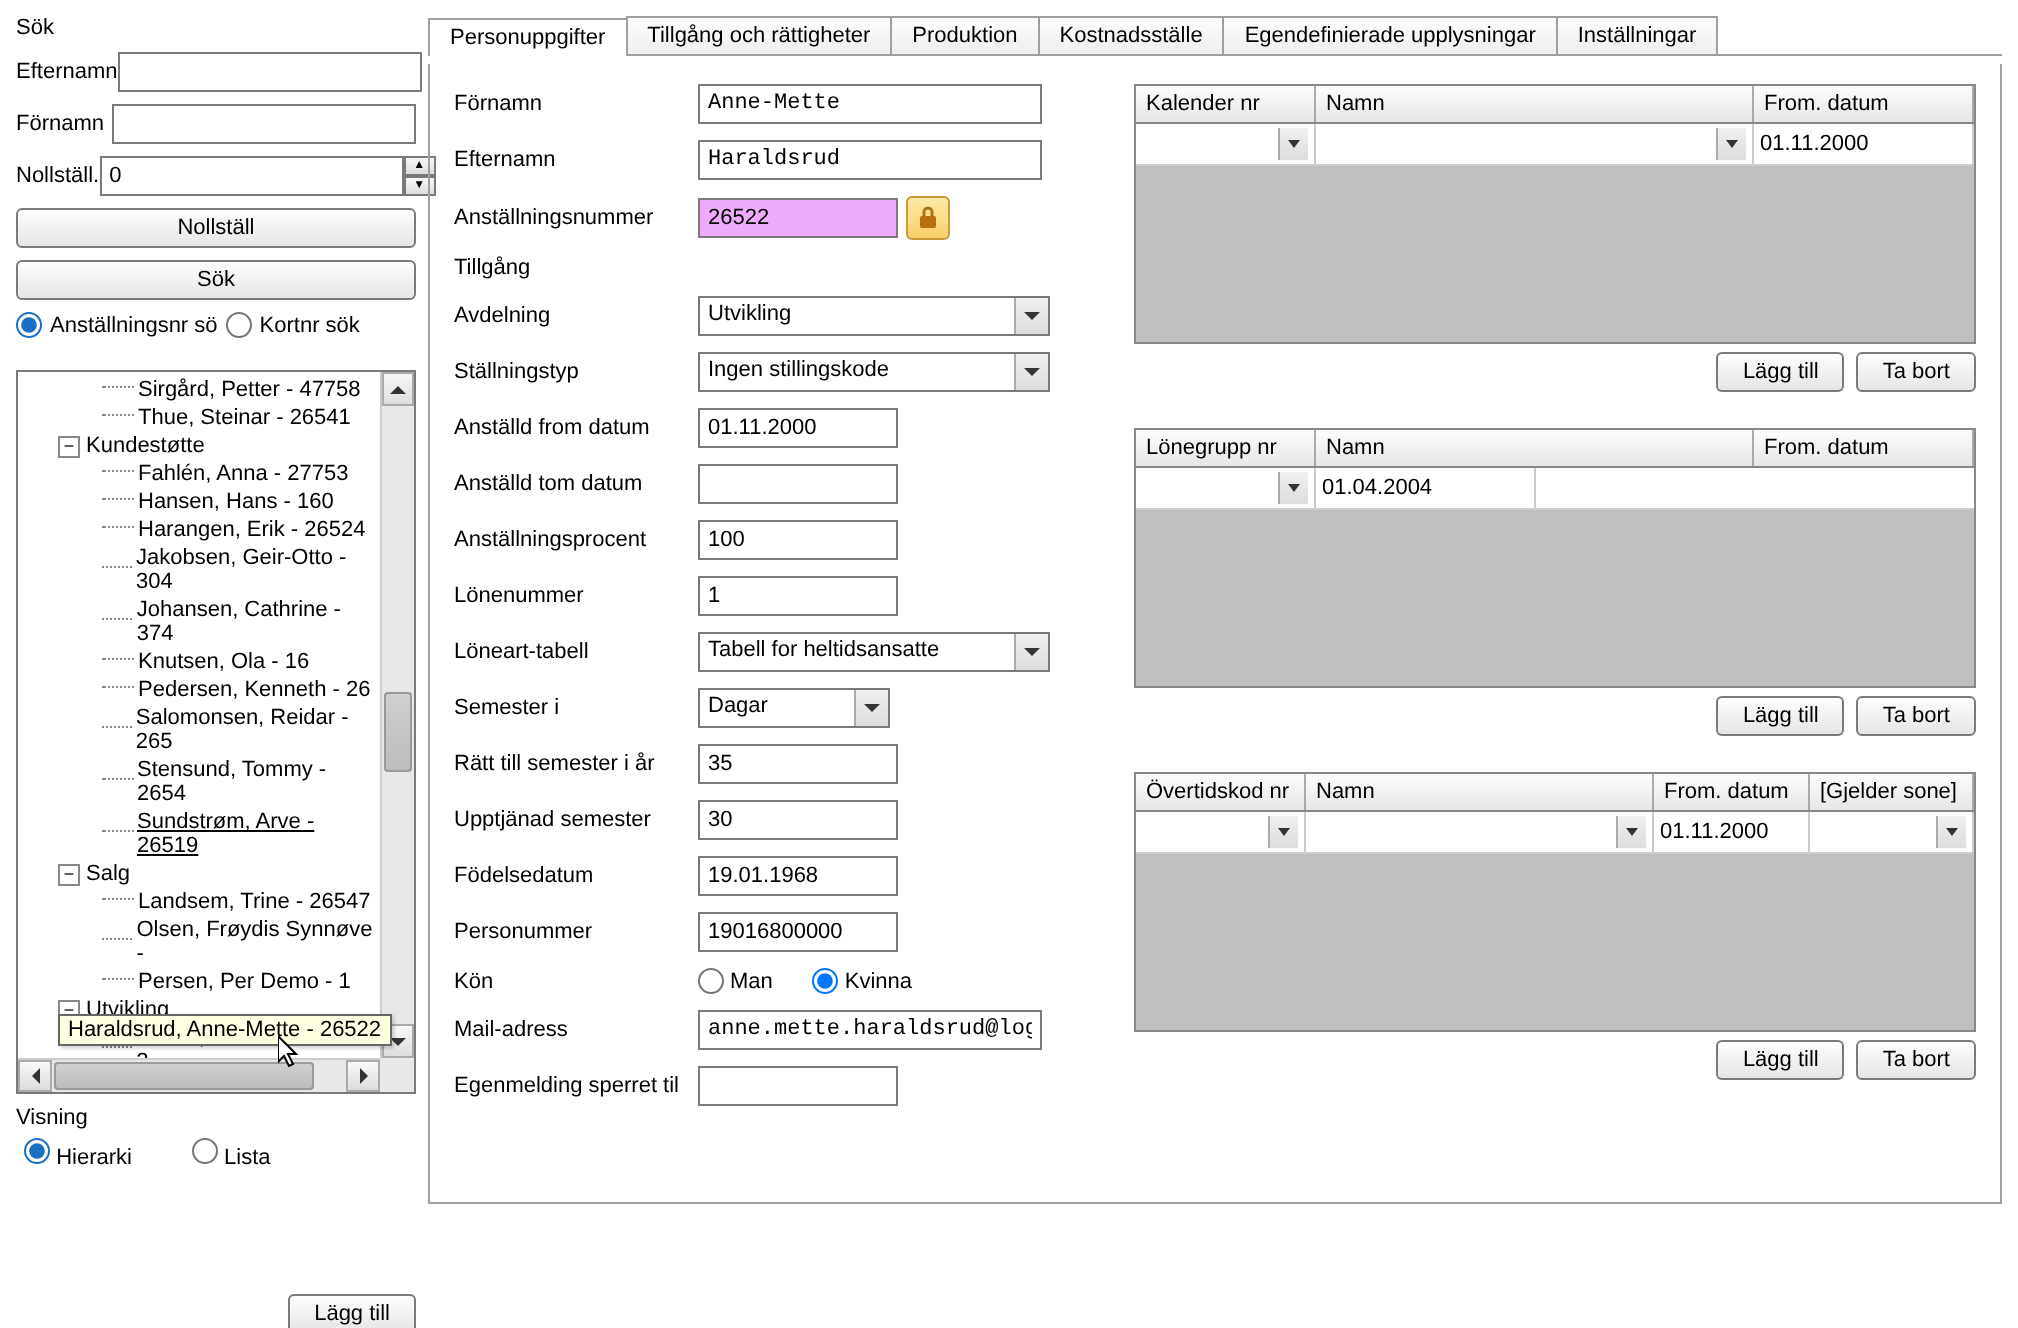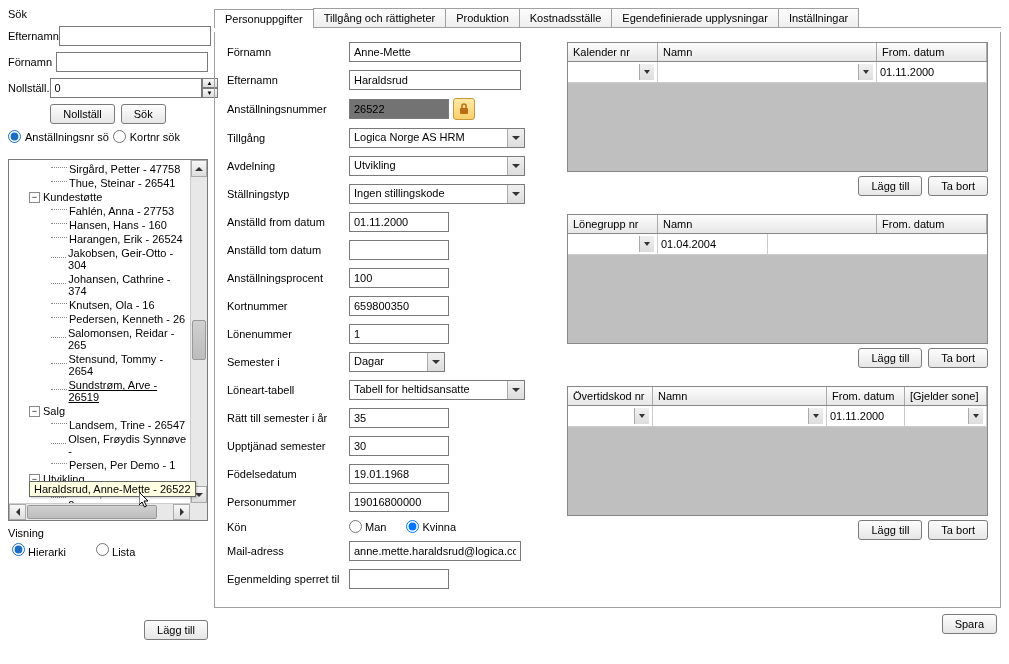--- a/index.html
+++ b/index.html
@@ -8,21 +8,21 @@
 .left-panel { width: 200px; display: flex; flex-direction: column; }
 .search-section { margin-bottom: 10px; }
 .search-row { display: flex; align-items: center; margin-bottom: 6px; }
 .search-row label { width: 64px; }
 .search-row input[type="text"] { flex: 1; border: 1px solid #7a7a7a; padding: 2px 4px; height: 20px; background:#fff; font-size:11px; }
 .spinner-wrap { flex: 1; display: flex; }
 .spinner-wrap input { flex: 1; border: 1px solid #7a7a7a; padding: 2px 4px; height: 20px; }
 .spinner-btns { display: flex; flex-direction: column; }
 .spinner-btns button { width: 16px; height: 10px; border: 1px solid #7a7a7a; background: linear-gradient(#f8f8f8,#ddd); font-size: 6px; line-height: 6px; padding:0; cursor:pointer;}
 .btn { border: 1px solid #7a7a7a; background: linear-gradient(#fdfdfd,#e6e6e6); padding: 3px 12px; border-radius: 3px; cursor: pointer; font-size:11px; font-family:inherit;}
-.btn-row { display: flex; justify-content: center; gap: 6px; margin-bottom: 6px; }
+.btn-row { display: flex; gap: 6px; margin-bottom: 6px; flex-direction: column; }
 .radio-row { display: flex; align-items: center; gap: 4px; margin-bottom: 6px; flex-wrap: wrap;}
 .radio-row input { accent-color: #1a6fc4; }
 .tree-container { border: 1px solid #7a7a7a; height: 362px; overflow: auto; position: relative; background:#fff; padding: 2px;}
 .tree { font-size: 11px; }
 .tree-item { padding: 1px 0 1px 2px; display: flex; align-items: center; cursor: default; }
 .tree-toggle { width: 11px; height: 11px; border: 1px solid #888; display: inline-flex; align-items: center; justify-content: center; font-size: 9px; line-height: 9px; margin-right: 3px; background:#fff; cursor:pointer;}
 .tree-line { display:inline-block; width:16px; border-bottom:1px dotted #888; margin-right:2px; vertical-align:middle; margin-bottom:3px;}
 .tree-leaf { padding-left: 4px; }
 .tooltip-overlay { position: absolute; background: #ffffe1; border: 1px solid #666; padding: 1px 4px; font-size: 11px; z-index: 10; box-shadow: 1px 1px 2px rgba(0,0,0,0.2);}
 .cursor { position: absolute; z-index: 11; font-size: 14px; }
@@ -31,22 +31,22 @@
 .left-footer { display: flex; justify-content: flex-end; margin-top: 56px; }
 .right-panel { flex: 1; display: flex; flex-direction: column; }
 .tabs { display: flex; border-bottom: 1px solid #a0a0a0; margin-bottom: 4px; }
 .tab { border: 1px solid #a0a0a0; border-bottom: none; padding: 3px 10px; background: linear-gradient(#fdfdfd,#eee); cursor: pointer; margin-right: -1px; position: relative; }
 .tab.active { background: #fff; top: 1px; }
 .tab-content { border: 1px solid #a0a0a0; border-top:none; padding: 10px 12px; display: flex; gap: 20px; min-height: 570px;}
 .form-col { width: 320px; }
 .form-row { display: flex; align-items: center; margin-bottom: 8px; }
 .form-row label { width: 122px; }
 .form-row input[type="text"] { width: 100px; border: 1px solid #7a7a7a; padding: 2px 4px; height: 20px; font-size:11px; font-family:inherit; background:#fff;}
-.form-row input[type="text"].wide { width: 172px; }
-.form-row input[readonly] { background: #737373; }
+.form-row input[type="text"].wide { width: 172px; font-family: Liberation Mono, monospace; }
+.form-row input[readonly] { background: #f0abfc; }
 .select { display: inline-flex; border: 1px solid #7a7a7a; height: 20px; width: 176px; background:#fff;}
 .select .select-text { flex: 1; padding: 2px 4px; overflow: hidden; white-space: nowrap; }
 .select .select-btn { width: 17px; background: linear-gradient(#f0f0f0,#ddd); border-left: 1px solid #aaa; display: flex; align-items: center; justify-content: center; cursor:pointer;}
 .select .select-btn::after { content: ""; border-left: 4px solid transparent; border-right: 4px solid transparent; border-top: 4px solid #333; }
 .select.sm { width: 96px; }
 .lock-btn { width: 22px; height: 22px; border: 1px solid #c99a3a; background: linear-gradient(#ffe9a8,#f8cf6a); border-radius: 3px; display: inline-flex; align-items: center; justify-content: center; margin-left: 4px; cursor:pointer;}
 .inline-radios { display: flex; gap: 20px; align-items:center;}
 .inline-radios label { width: auto; display:flex; align-items:center; gap:3px;}
 .tables-col { flex: 1; display: flex; flex-direction: column; gap: 18px; }
 .grid { border: 1px solid #888; background: #bfbfbf; height: 130px; display: flex; flex-direction: column; }
@@ -202,24 +202,20 @@
             <input type="text" readonly="" value="26522" style="">
           <span class="lock-btn">
               <svg width="12" height="12" viewBox="0 0 12 12">
                 <rect x="2" y="5" width="8" height="6" rx="1" fill="#b86f14"></rect>
                 <path d="M4 5 V3 a2 2 0 0 1 4 0 V5" fill="none" stroke="#b86f14" stroke-width="1.5"></path>
               </svg>
             </span>
         </div>
         <div class="form-row">
             <label>Tillgång</label>
-            <div class="select">
-              <div class="select-text">Logica Norge AS HRM</div>
-              <div class="select-btn"></div>
-            </div>
           </div>
         <div class="form-row">
             <label>Avdelning</label>
             <div class="select">
               <div class="select-text">Utvikling</div>
               <div class="select-btn"></div>
             </div>
           </div>
         <div class="form-row">
             <label>Ställningstyp</label>
@@ -234,38 +230,34 @@
           </div>
         <div class="form-row">
             <label>Anställd tom datum</label>
             <input type="text" value="" style="">
           </div>
         <div class="form-row">
             <label>Anställningsprocent</label>
             <input type="text" value="100" style="">
           </div>
         <div class="form-row">
-            <label>Kortnummer</label>
-            <input type="text" value="659800350" style="">
-          </div>
-        <div class="form-row">
             <label>Lönenummer</label>
             <input type="text" value="1" style="">
+          </div>
+        <div class="form-row">
+            <label>Löneart-tabell</label>
+            <div class="select">
+              <div class="select-text">Tabell for heltidsansatte</div>
+              <div class="select-btn"></div>
+            </div>
           </div>
         <div class="form-row">
             <label>Semester i</label>
             <div class="select sm">
               <div class="select-text">Dagar</div>
-              <div class="select-btn"></div>
-            </div>
-          </div>
-        <div class="form-row">
-            <label>Löneart-tabell</label>
-            <div class="select">
-              <div class="select-text">Tabell for heltidsansatte</div>
               <div class="select-btn"></div>
             </div>
           </div>
         <div class="form-row">
             <label>Rätt till semester i år</label>
             <input type="text" value="35" style="">
           </div>
         <div class="form-row">
             <label>Upptjänad semester</label>
             <input type="text" value="30" style="">
@@ -398,17 +390,14 @@
             </div>
           </div>
           <div class="grid-actions">
             <button class="btn">Lägg till</button>
             <button class="btn">Ta bort</button>
           </div>
         </div>
       </div>
     </div>
 
-    <div class="right-footer">
-      <button class="btn">Spara</button>
-    </div>
   </div>
 </div>
 
 </body></html>

